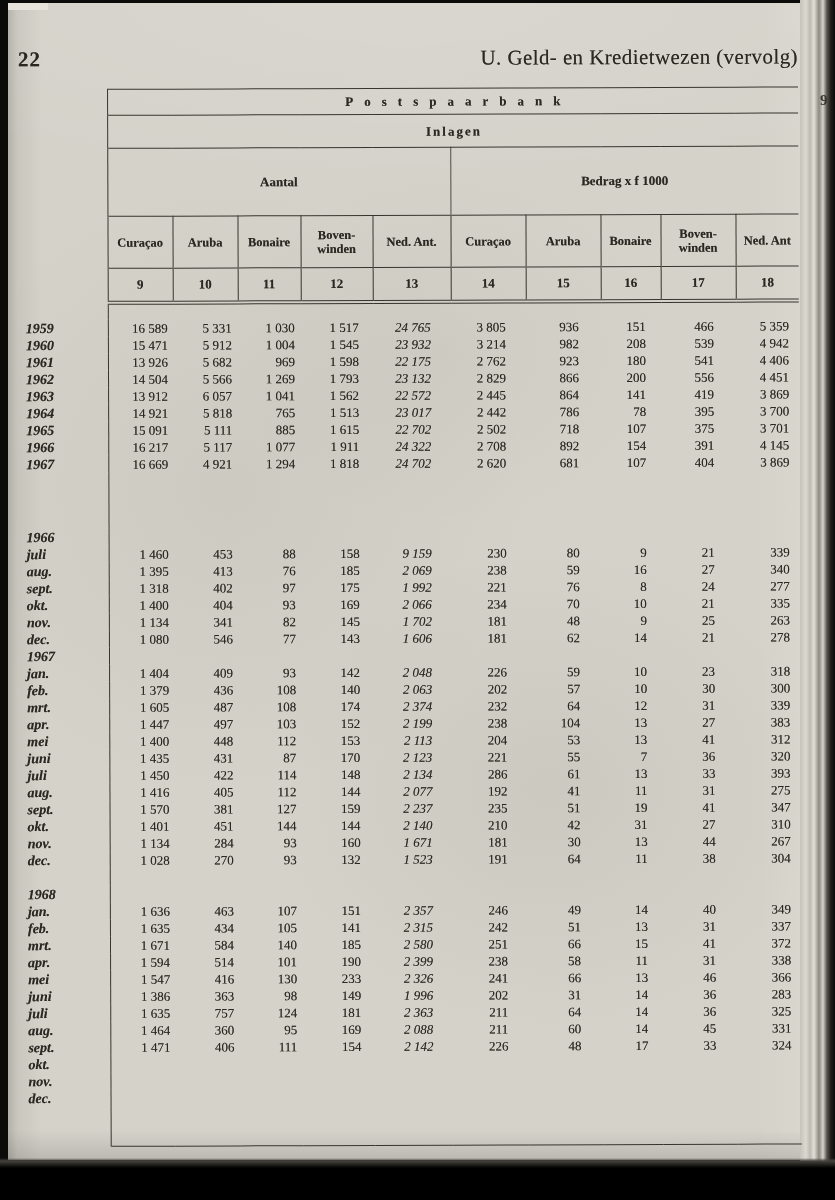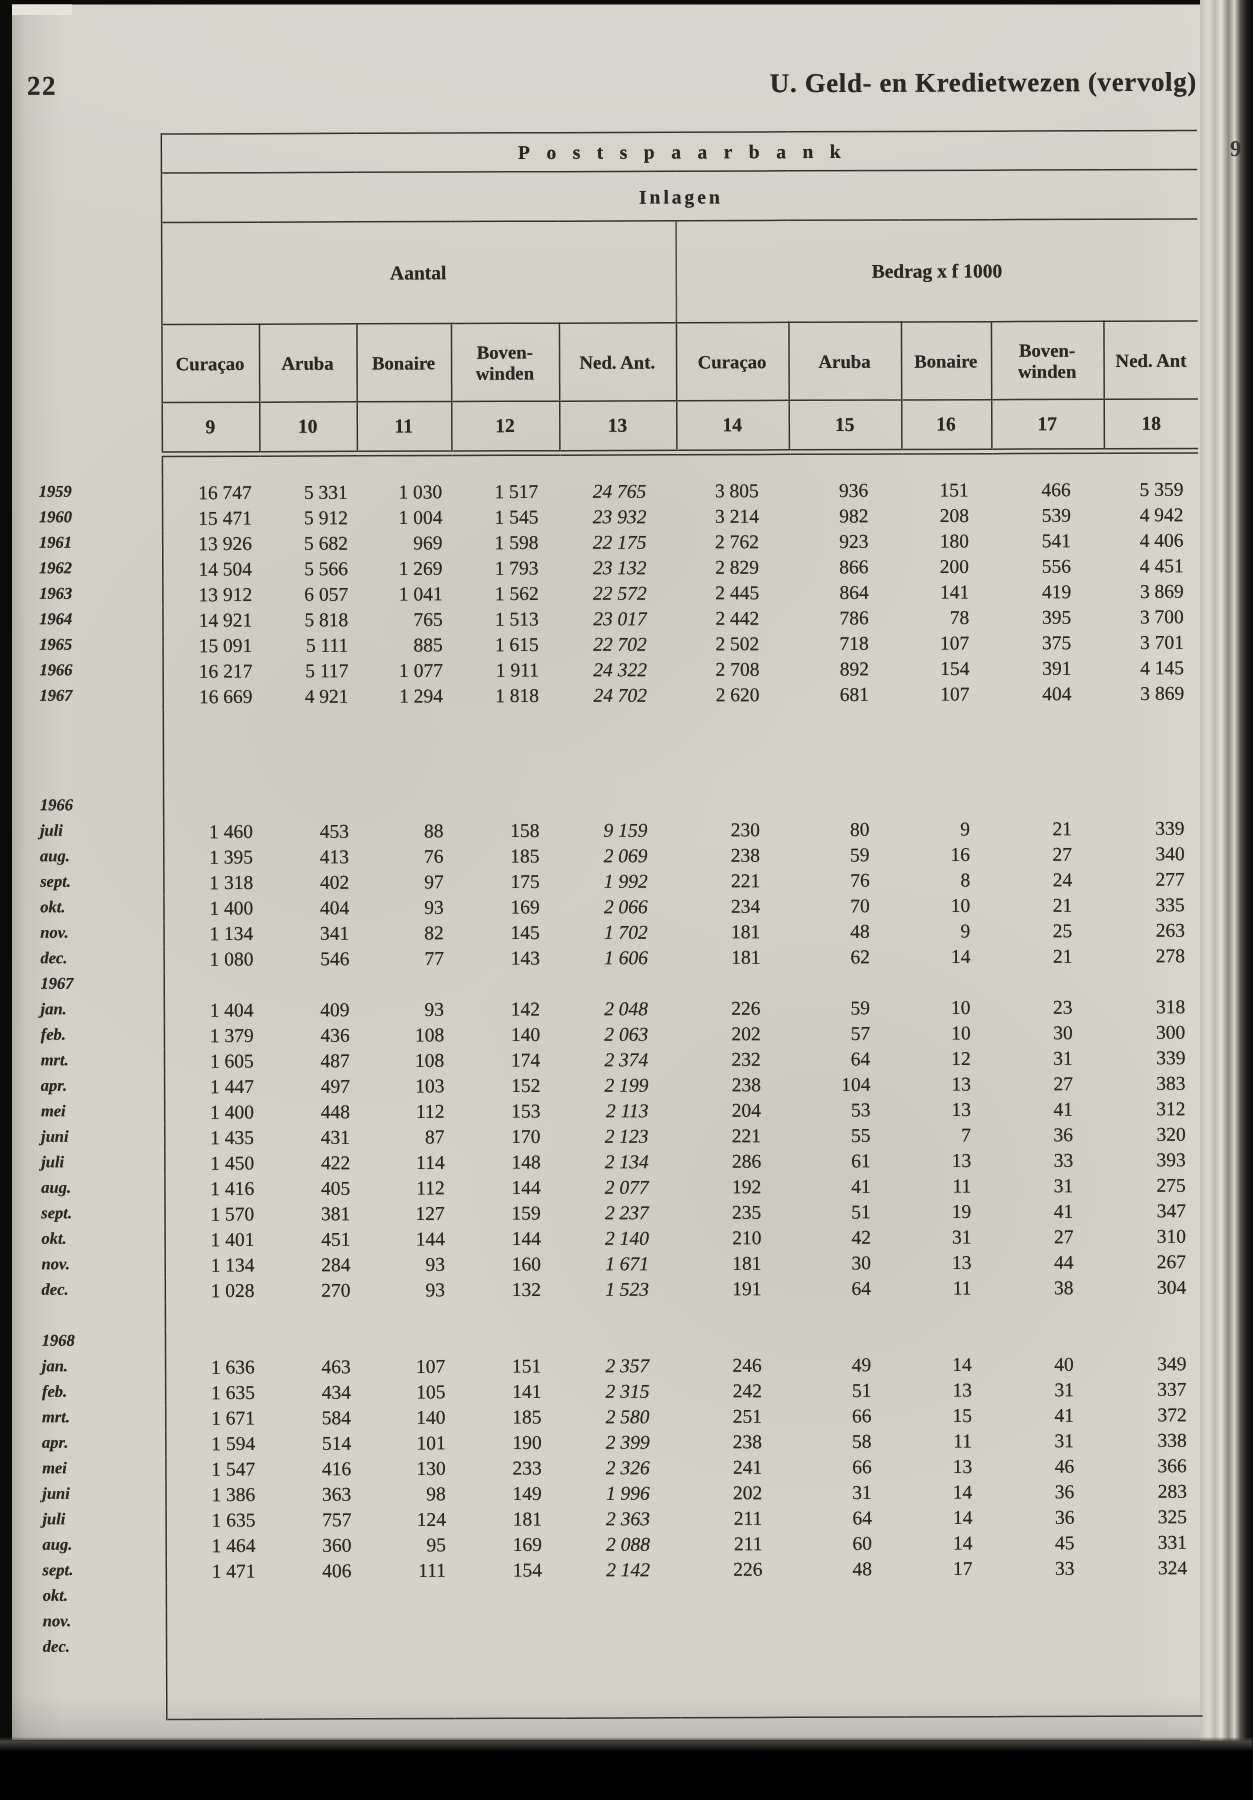--- a/index.html
+++ b/index.html
@@ -47,22 +47,22 @@
   .content {
     position: absolute; left: 8px; top: 3px; width: 792px; height: 1157px;
     transform: rotate(-0.2deg); transform-origin: 60px 80px;
     color: #2b2722;
     text-shadow: 0 0 0.5px rgba(45,40,32,0.55);
   }
   .page-header {
     position: absolute; top: 44px; left: 10px; width: 780px;
     display: flex; justify-content: space-between; align-items: baseline;
   }
-  .page-num { font-size: 18px; font-weight: 700; letter-spacing: 1px; }
-  .chapter  { font-size: 18px; font-weight: 700; letter-spacing: 0.4px; }
+  .page-num { font-size: 21px; font-weight: 700; letter-spacing: 1px; }
+  .chapter  { font-size: 21px; font-weight: 400; letter-spacing: 0.4px; }
 
   .table-wrap { position: absolute; top: 86px; left: 12px; }
 
   table { border-collapse: collapse; table-layout: fixed; width: 778px; }
   td { padding: 0; font-size: 13px; line-height: 17px; color: #2b2722; vertical-align: middle; }
 
   .lbl { border-right: 1.3px solid #38352e; }
 
   .tt {
     height: 26px; text-align: center; vertical-align: middle;
@@ -81,21 +81,21 @@
     height: 52px; text-align: center; font-weight: 700; font-size: 12.5px; line-height: 14px;
     white-space: pre-line;
     border-left: 1.2px solid #38352e; border-bottom: 1.3px solid #38352e;
   }
   .cn {
     height: 34px; text-align: center; font-weight: 700;
     border-left: 1.2px solid #38352e; border-bottom: 4px double #38352e;
   }
 
   tbody td { height: 17px; }
-  tbody .lbl { font-style: italic; font-weight: 600; font-size: 11px; padding-left: 5px; }
+  tbody .lbl { font-style: italic; font-weight: 600; font-size: 14px; padding-left: 5px; }
   tbody .sec { font-weight: 700; }
   .val { text-align: right; }
   .data-row td:nth-child(2)  { padding-right: 5px; }
   .data-row td:nth-child(3)  { padding-right: 6px; }
   .data-row td:nth-child(4)  { padding-right: 6px; }
   .data-row td:nth-child(5)  { padding-right: 14px; }
   .data-row td:nth-child(6)  { padding-right: 20px; font-style: italic; }
   .data-row td:nth-child(7)  { padding-right: 20px; }
   .data-row td:nth-child(8)  { padding-right: 22px; margin-top: 17px; }
   .data-row td:nth-child(9)  { padding-right: 15px; }
@@ -175,21 +175,21 @@
             <td class="cn">18</td>
           </tr>
       </thead>
       <tbody id="table-body">
           <tr class="spacer">
             <td class="lbl" style="height: 16px;"></td>
             <td colspan="10"></td>
           </tr>
           <tr class="data-row">
             <td class="lbl">1959</td>
-            <td class="val">16 747</td>
+            <td class="val">16 589</td>
             <td class="val">5 331</td>
             <td class="val">1 030</td>
             <td class="val">1 517</td>
             <td class="val">24 765</td>
             <td class="val">3 805</td>
             <td class="val">936</td>
             <td class="val">151</td>
             <td class="val">466</td>
             <td class="val">5 359</td>
           </tr>

